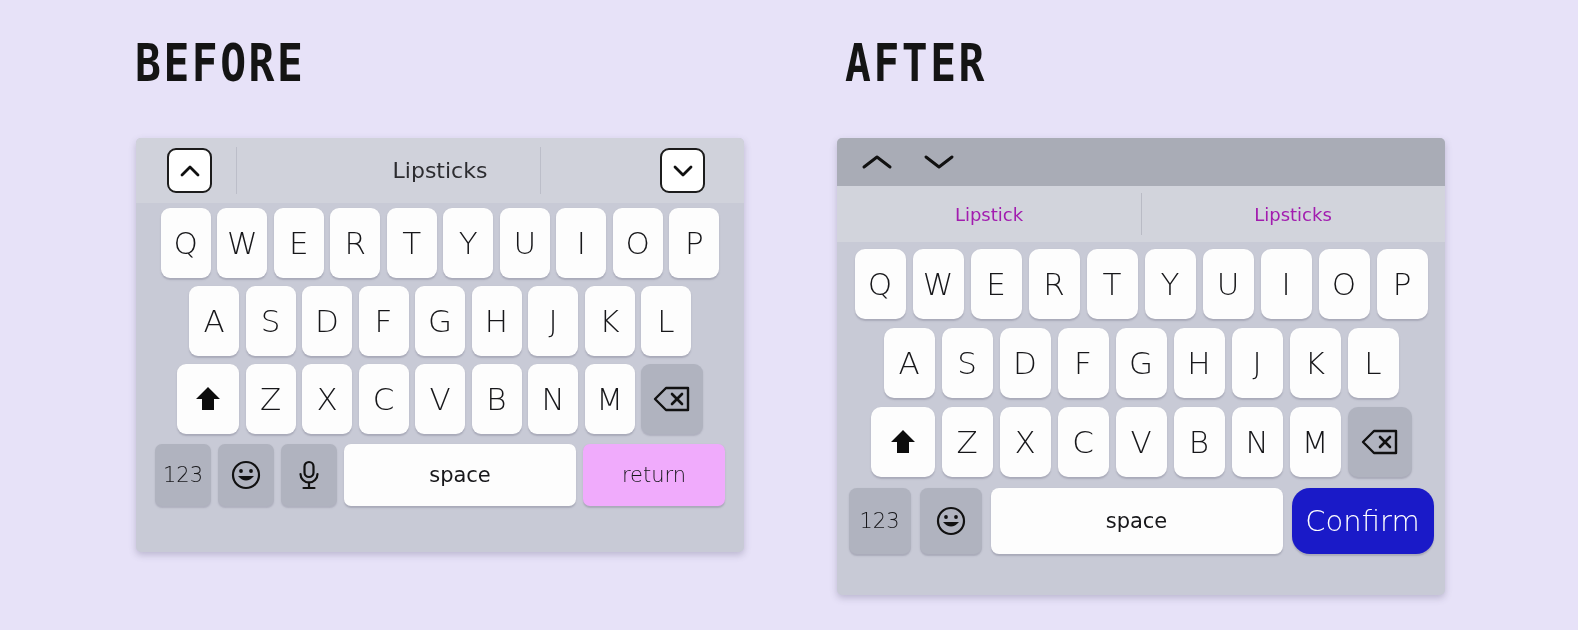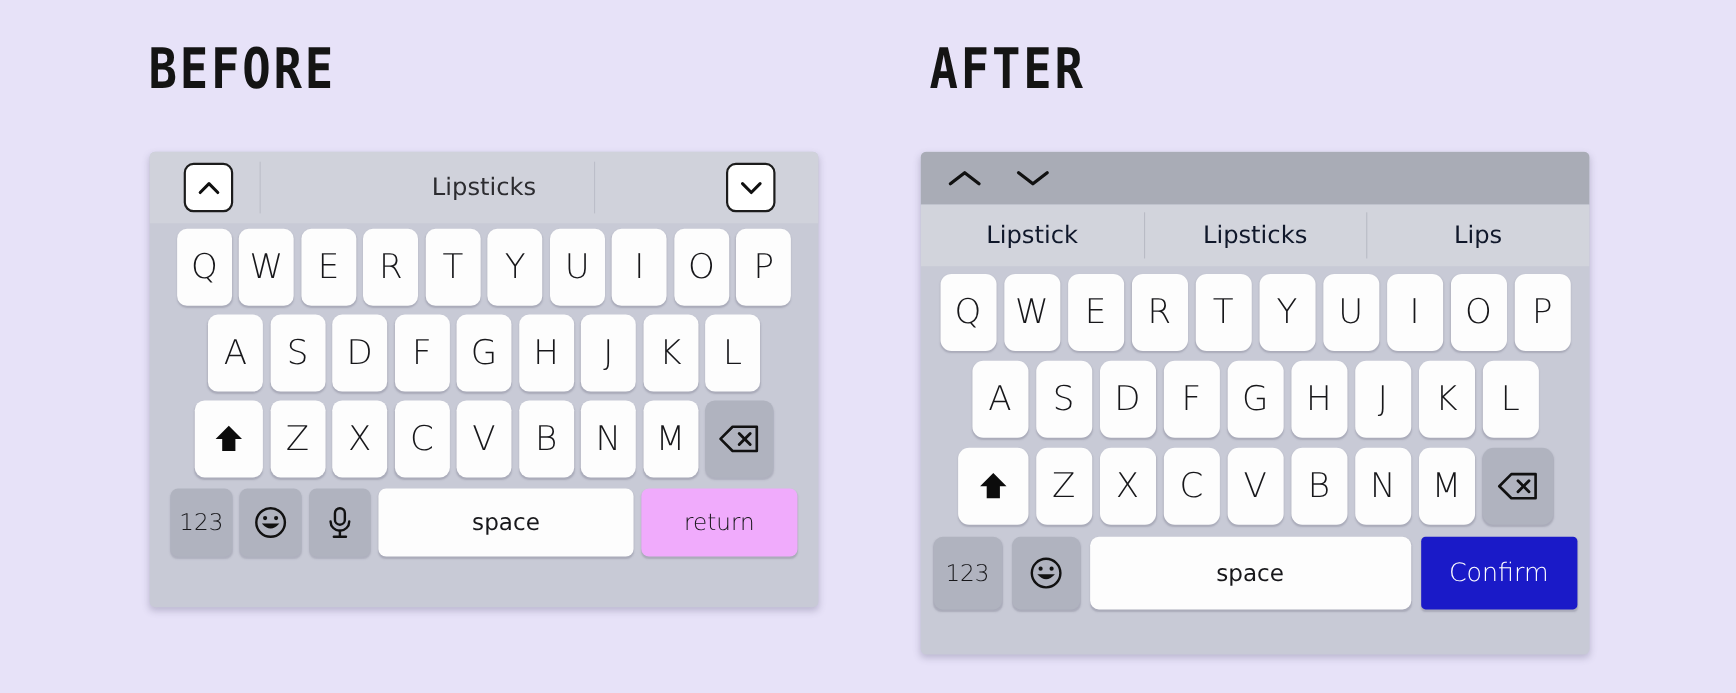--- a/index.html
+++ b/index.html
@@ -137,22 +137,22 @@
   }
   .a-sugbar {
     height: 56px;
     background: #d2d4dc;
     display: flex;
     align-items: stretch;
   }
   .a-sug-cell {
     flex: 1;
     display: flex; align-items: center; justify-content: center;
-    font-size: 22px;
-    color: #0f172a;
+    font-size: 18px;
+    color: #a21caf;
     position: relative;
   }
   .a-sug-cell + .a-sug-cell::before {
     content: "";
     position: absolute;
     left: 0; top: 7px; bottom: 7px;
     width: 1px;
     background: #b9bbc5;
   }
 
@@ -179,22 +179,22 @@
     border-radius: 8px;
     font-size: 21px;
   }
   .a-key-space {
     width: 292px; height: 66px;
     border-radius: 8px;
     font-size: 21px; font-weight: 400;
   }
   .a-key-confirm {
     width: 142px; height: 66px;
-    border-radius: 4px;
-    font-size: 23px;
+    border-radius: 18px;
+    font-size: 29px;
     color: #ffffff;
   }
 
   svg { display: block; }
 </style>
 </head>
 <body style="background: rgb(231, 226, 248);">
 
 <div class="panel-title" id="title-before">BEFORE</div>
 <div class="panel-title" id="title-after">AFTER</div>
@@ -318,21 +318,20 @@
         <svg width="34" height="18" viewBox="0 0 34 18">
           <polyline points="4,4 17,14 30,4" fill="none" stroke="#111" stroke-width="3" stroke-linecap="round" stroke-linejoin="round"></polyline>
         </svg>
       </span>
     </div>
   </div>
 
   <div class="a-sugbar" id="a-sugbar">
       <div class="a-sug-cell">Lipstick</div>
       <div class="a-sug-cell">Lipsticks</div>
-      <div class="a-sug-cell">Lips</div>
     </div>
 
   <div class="a-row" id="a-row1">
       <div class="a-key">Q</div>
       <div class="a-key">W</div>
       <div class="a-key">E</div>
       <div class="a-key">R</div>
       <div class="a-key">T</div>
       <div class="a-key">Y</div>
       <div class="a-key">U</div>

